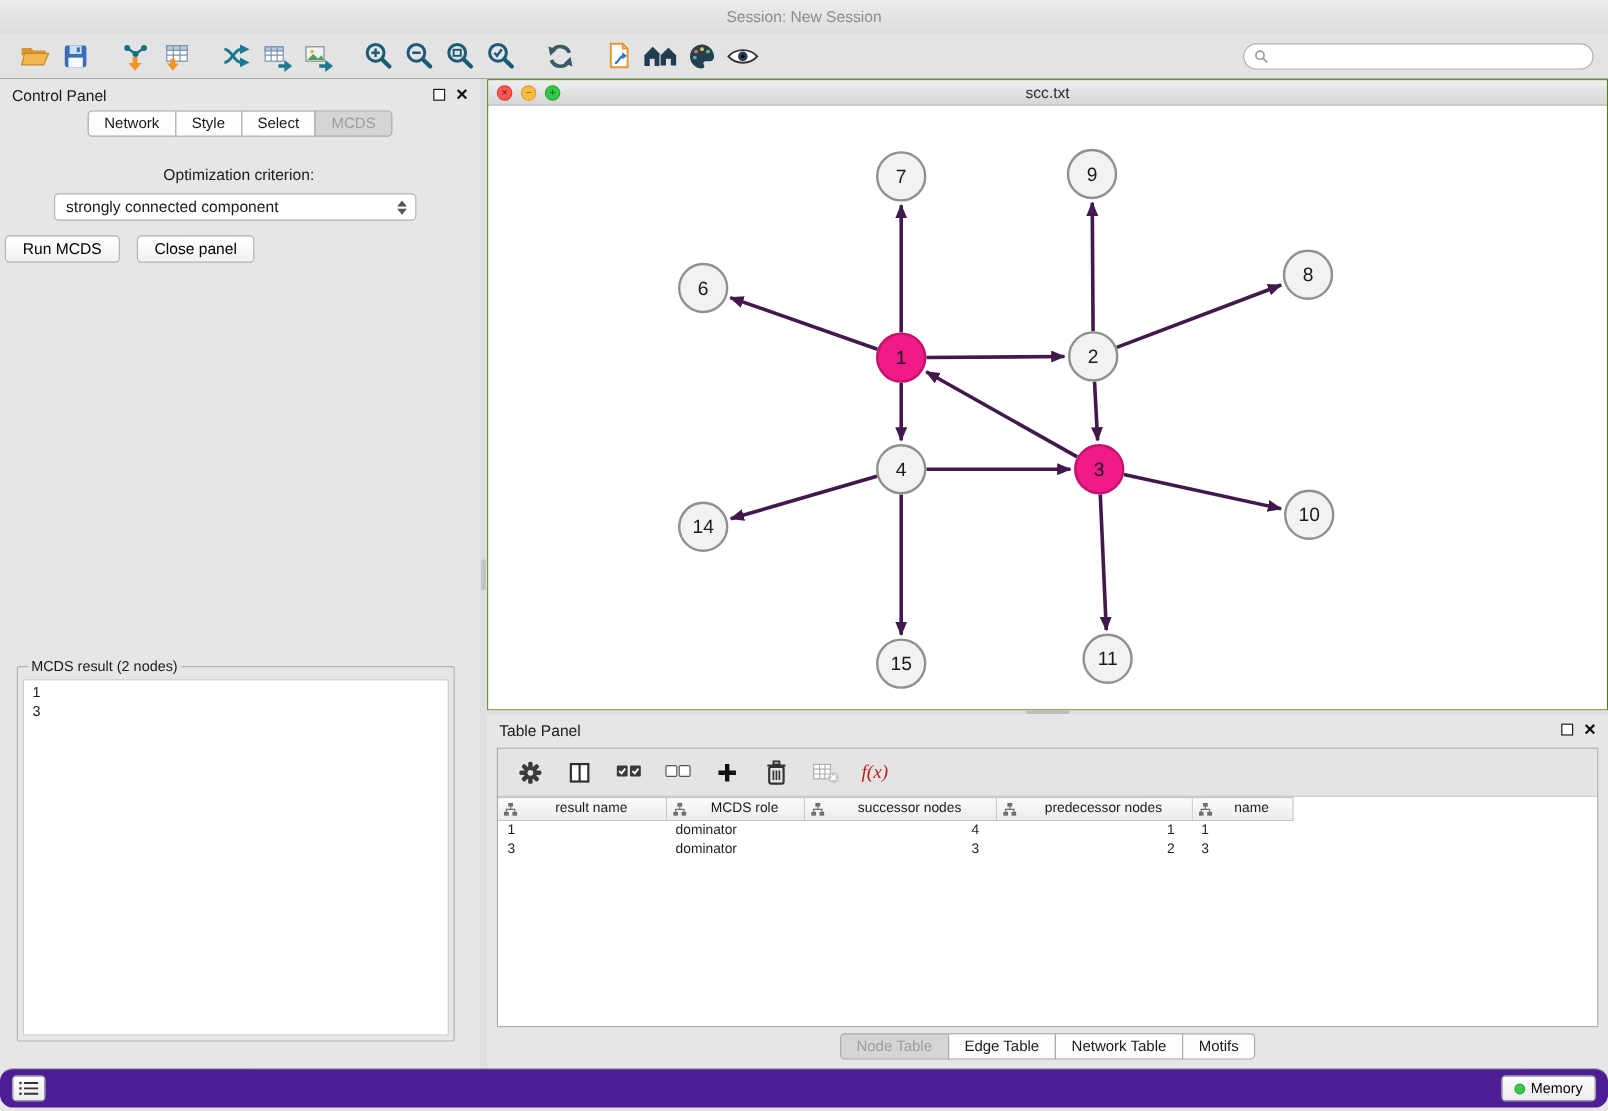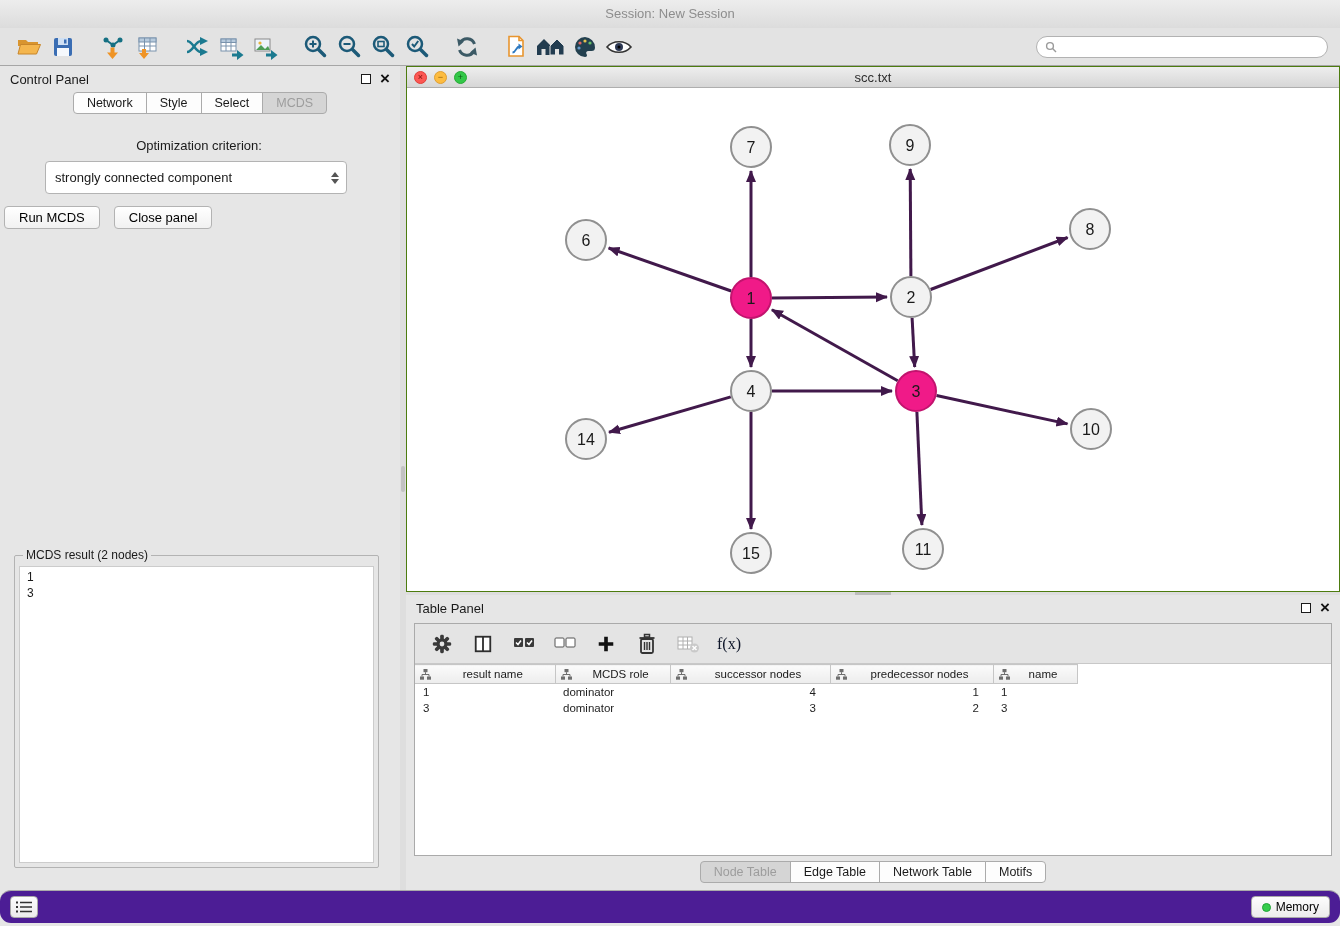--- a/index.html
+++ b/index.html
@@ -53,21 +53,21 @@
     padding: 3px 13px; font-size: 12.5px; background: #fdfdfd;
     border: 1px solid #ababab; margin-left: -1px; white-space: nowrap;
   }
   .seg-tab:first-child { border-radius: 4px 0 0 4px; margin-left: 0; }
   .seg-tab:last-child { border-radius: 0 4px 4px 0; }
   .seg-tab.active { background: #d5d5d5; color: #9d9d9d; }
 
   .cp-content { position: absolute; top: 54px; left: 4px; right: 6px; bottom: 4px; }
   .opt-label { text-align: center; margin-top: 18px; font-size: 13px; }
   .combo {
-    margin: 8px 47px 0 41px; height: 33px; background: #fff;
+    margin: 8px 47px 0 41px; height: 23px; background: #fff;
     border: 1px solid #b3b3b3; border-radius: 4px;
     display: flex; align-items: center; padding: 0 5px 0 9px; font-size: 13px;
   }
   .combo-arrows { margin-left: auto; display: flex; flex-direction: column; gap: 2px; padding-right: 2px; }
   .combo-arrows i { width: 0; height: 0; border-left: 4px solid transparent; border-right: 4px solid transparent; display: block; }
   .arr-up { border-bottom: 5px solid #555; }
   .arr-dn { border-top: 5px solid #555; }
   .btn-row { display: flex; justify-content: flex-start; gap: 14px; margin-top: 12px; }
   .btn-row button {
     font-size: 13px; padding: 3px 14px;
@@ -120,21 +120,21 @@
   .tp-body {
     position: absolute; left: 8px; right: 8px; top: 28px; bottom: 34px;
     border: 1px solid #aaaaaa; background: #fff; overflow: hidden;
     display: flex; flex-direction: column;
   }
   .tp-toolbar {
     height: 40px; background: #e4e4e4; border-bottom: 1px solid #c8c8c8;
     display: flex; align-items: center; gap: 15px; padding: 0 14px; flex: 0 0 auto;
   }
   .tp-tool { width: 26px; height: 28px; background: none; border: none; display: flex; align-items: center; justify-content: center; }
-  .fx-label { font-family: "Liberation Serif", serif; font-size: 16px; color: #0f172a; }
+  .fx-label { font-family: "Liberation Serif", serif; font-style: italic; font-size: 16px; color: #b91c1c; }
   .tp-table-wrap { flex: 1; overflow: hidden; }
   table.node-table { border-collapse: collapse; table-layout: fixed; }
   table.node-table th {
     background: linear-gradient(#fbfbfb, #ececec);
     border: 1px solid #c6c6c6; border-left: none; height: 19px;
     font-size: 11.5px; font-weight: normal; position: relative; padding: 0 4px 0 20px;
   }
   table.node-table th .sort-ic { position: absolute; left: 5px; top: 4px; }
   table.node-table td { height: 16px; font-size: 11.5px; padding: 0 14px 0 8px; color: #1e1e1e; }
   td.al-left { text-align: left; }

